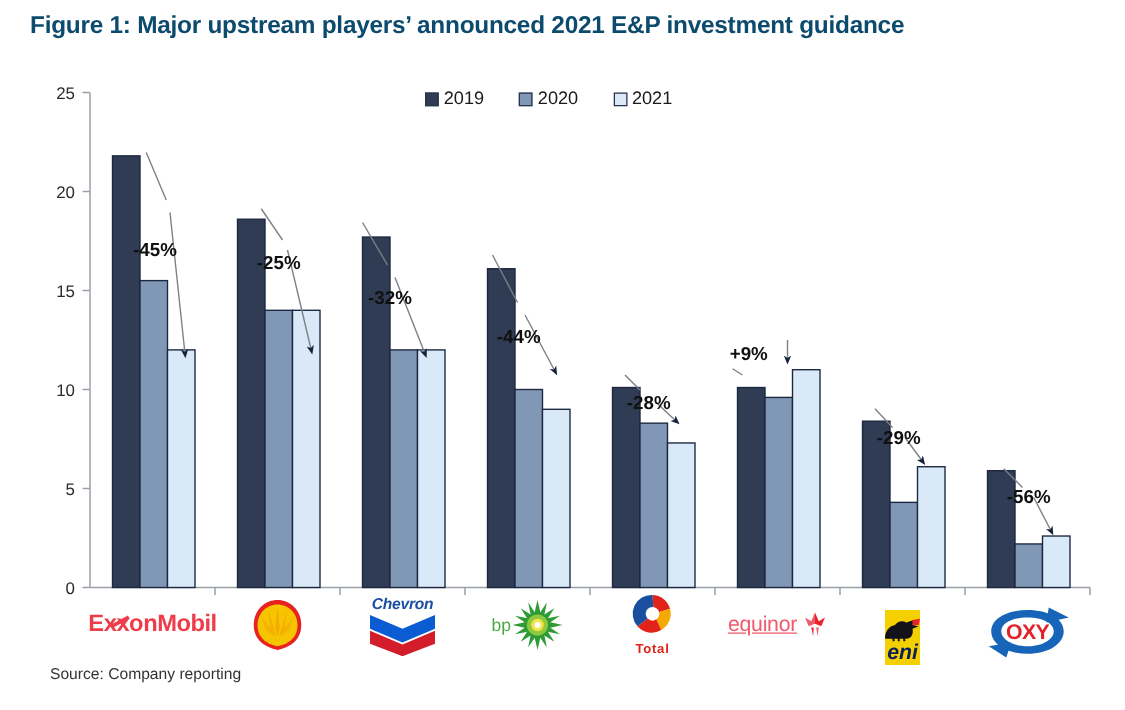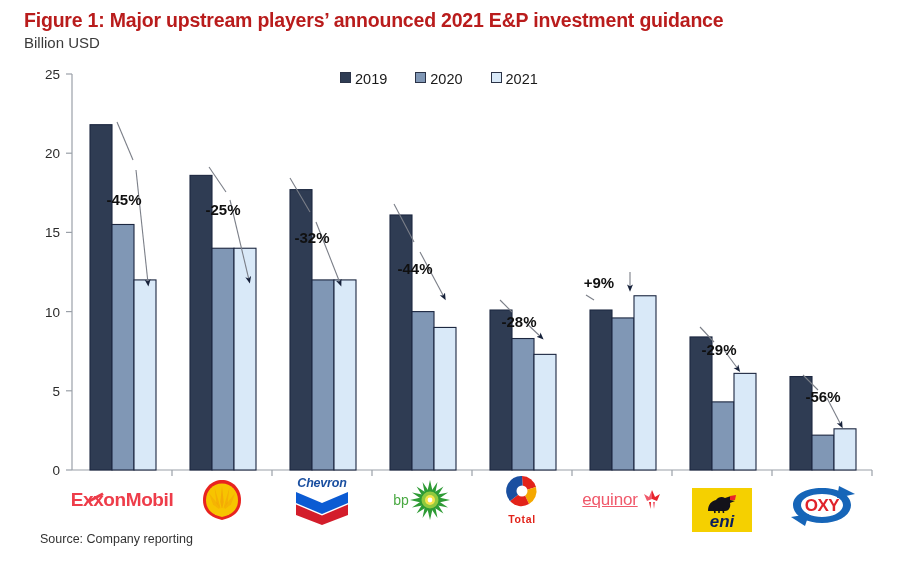--- a/index.html
+++ b/index.html
@@ -26,21 +26,21 @@
   #fig-header {
     position: absolute;
     left: 24px;
     top: 8px;
     width: 850px;
   }
   #fig-title {
     font-size: 19.5px;
     font-weight: bold;
     letter-spacing: -0.2px;
-    color: #b91c1c;
+    color: #0c4a6e;
     line-height: 24px;
     white-space: nowrap;
   }
   #fig-subtitle {
     font-size: 15px;
     font-weight: normal;
     color: #3a3a3a;
     line-height: 20px;
     margin-top: 1px;
   }
@@ -51,20 +51,21 @@
     left: 340px;
     top: 72px;
     display: flex;
     flex-direction: row;
     align-items: center;
     gap: 28px;
   }
   .legend-entry {
     display: flex;
     flex-direction: row;
+    align-items: center;
     gap: 4px;
   }
   .legend-swatch {
     width: 11px;
     height: 11px;
     border: 1px solid #2b3347;
     box-sizing: border-box;
     display: block;
   }
   .legend-label {
@@ -187,21 +188,21 @@
   }
   .equinor-word {
     font-family: "Liberation Sans", sans-serif;
     font-size: 17px;
     color: #f0596b;
     letter-spacing: -0.2px;
     text-decoration: underline;
   }
 
   .logo-eni-box {
-    width: 60px;
+    width: 28px;
     height: 44px;
     background: #f5d000;
     display: flex;
     flex-direction: column;
     align-items: center;
     justify-content: flex-end;
     position: relative;
     overflow: hidden;
     margin-top: 19px;
   }
@@ -243,21 +244,20 @@
     margin-left: 16px;
   }
 </style>
 </head>
 <body>
 
 <div id="figure-root">
 
   <div id="fig-header">
     <div id="fig-title">Figure 1: Major upstream players’ announced 2021 E&amp;P investment guidance</div>
-    <div id="fig-subtitle">Billion USD</div>
   </div>
 
   <div id="legend">
     <div class="legend-entry">
       <span class="legend-swatch" style="background:#2f3c53;"></span>
       <span class="legend-label">2019</span>
     </div>
     <div class="legend-entry">
       <span class="legend-swatch" style="background:#8097b5;"></span>
       <span class="legend-label">2020</span>

